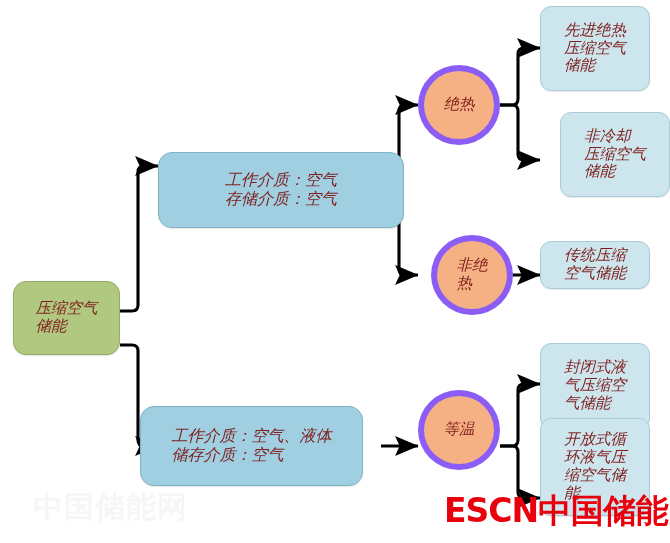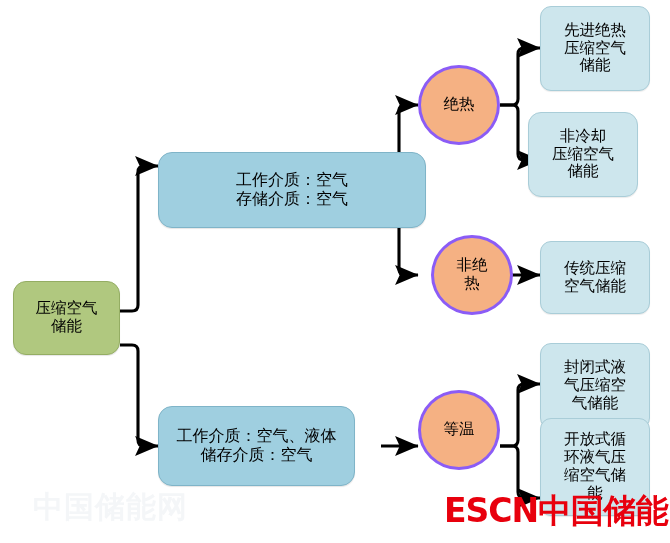--- a/index.html
+++ b/index.html
@@ -11,25 +11,25 @@
     position:relative;
   }
   #canvas{position:absolute;left:0;top:0;width:670px;height:543px;}
 
   .node{
     position:absolute;
     box-sizing:border-box;
     display:flex;
     align-items:center;
     justify-content:center;
-    text-align:center;
-    color:#000000;
+    color:#7f1d1d;
     line-height:1.16;
     white-space:pre-line;
     z-index:3;
+    font-style:italic;
   }
 
   
   .root{
     background:#b0c87f;
     border:1px solid #94ad63;
     border-radius:13px;
     font-size:15.5px;
     box-shadow:0 1px 1px rgba(0,0,0,.10);
   }
@@ -39,21 +39,21 @@
     background:#9fcfe0;
     border:1px solid #7fb4c8;
     border-radius:14px;
     font-size:16px;
     box-shadow:0 1px 1px rgba(0,0,0,.10);
   }
 
   
   .ell{
     background:#f5b183;
-    border:3px solid #8b5cf6;
+    border:6px solid #8b5cf6;
     border-radius:50%;
     font-size:15.5px;
   }
 
   
   .leaf{
     background:#cde6ed;
     border:1px solid #a9cdd8;
     border-radius:11px;
     font-size:15.5px;
@@ -113,42 +113,42 @@
 
     <path d="M500,446 L512,446 Q518,446 518,440 L518,390 Q518,384 524,384 L540,384"></path>
 
     <path d="M500,446 L512,446 Q518,446 518,452 L518,492 Q518,498 524,498 L540,498"></path>
   </g>
 </svg>
 
 <div class="node root" style="left:13px;top:281px;width:107px;height:74px;">压缩空气
 储能</div>
 
-<div class="node mid" style="left:158px;top:152px;width:268px;height:76px;">工作介质：空气
+<div class="node mid" style="left:158px;top:152px;width:246px;height:76px;">工作介质：空气
 存储介质：空气</div>
 
-<div class="node mid" style="left:158px;top:406px;width:197px;height:80px;">工作介质：空气、液体
+<div class="node mid" style="left:140px;top:406px;width:223px;height:80px;">工作介质：空气、液体
 储存介质：空气</div>
 
 <div class="node ell" style="left:418px;top:65px;width:82px;height:80px;">绝热</div>
 
 <div class="node ell" style="left:431px;top:235px;width:82px;height:80px;">非绝
 热</div>
 
 <div class="node ell" style="left:418px;top:390px;width:82px;height:80px;">等温</div>
 
 <div class="node leaf" style="left:540px;top:6px;width:110px;height:85px;">先进绝热
 压缩空气
 储能</div>
 
-<div class="node leaf" style="left:528px;top:112px;width:110px;height:85px;border-radius:13px;">非冷却
+<div class="node leaf" style="left:560px;top:112px;width:110px;height:85px;">非冷却
 压缩空气
 储能</div>
 
-<div class="node leaf" style="left:540px;top:241px;width:110px;height:73px;">传统压缩
+<div class="node leaf" style="left:540px;top:241px;width:110px;height:48px;">传统压缩
 空气储能</div>
 
 <div class="node leaf" style="left:540px;top:343px;width:110px;height:86px;">封闭式液
 气压缩空
 气储能</div>
 
 <div class="node leaf" style="left:540px;top:418px;width:110px;height:98px;">开放式循
 环液气压
 缩空气储
 能</div>

